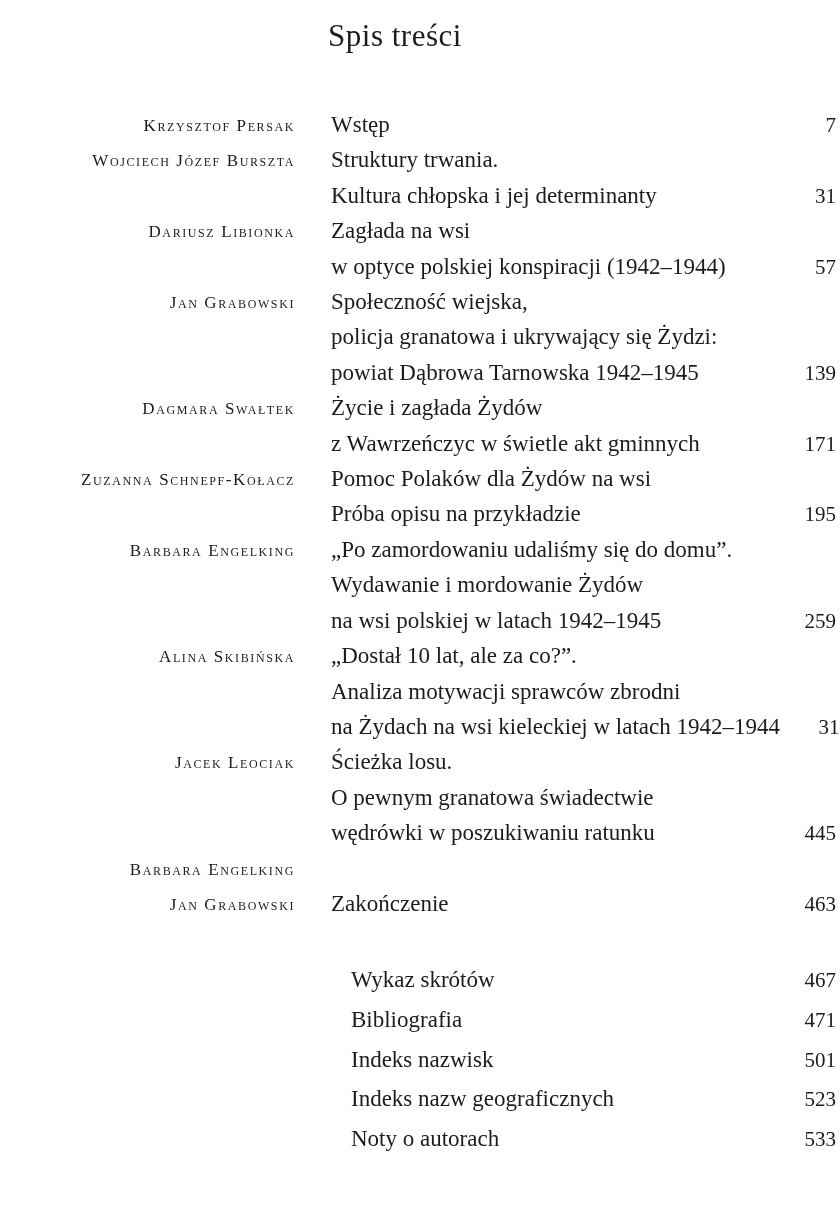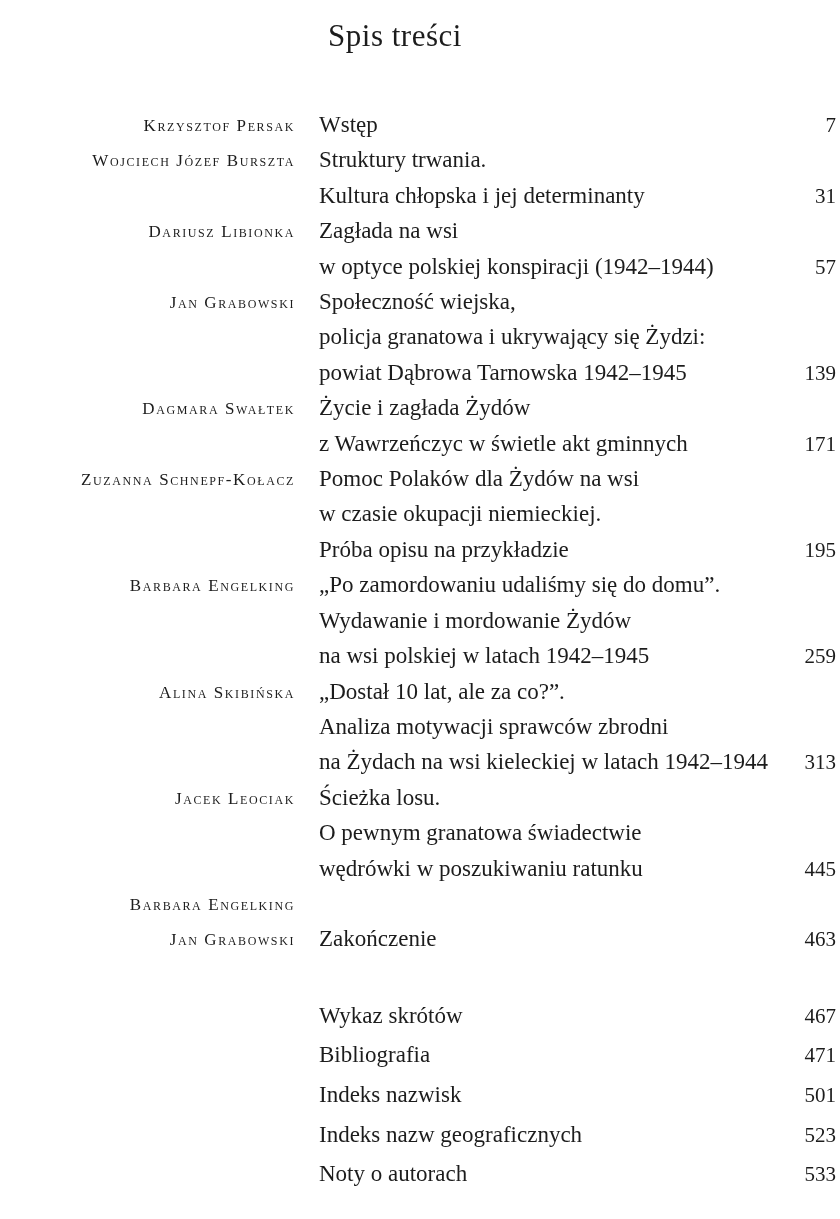--- a/index.html
+++ b/index.html
@@ -32,25 +32,26 @@
     top: 107px;
     left: 0;
     width: 836px;
   }
   .backmatter {
     margin-top: 41px;
   }
   .entry {
     display: grid;
     grid-template-columns: 295px 1fr auto;
-    column-gap: 24px;
+    column-gap: 36px;
     align-items: start;
   }
   .entry.back {
     margin-bottom: 4.2px;
+    margin-left: 20px;
   }
   .authors {
     align-self: start;
     text-align: right;
     font-variant: small-caps;
     font-size: 17px;
     letter-spacing: 1.6px;
     line-height: 35.4px;
     transform: translateY(1px);
     white-space: nowrap;
@@ -132,21 +133,20 @@
         </div>
     <div class="pagenum">171</div>
   </div>
 
   <div class="entry">
     <div class="authors">
           <div class="author-line">Zuzanna Schnepf-Kołacz</div>
         </div>
     <div class="titles">
           <div class="title-line">Pomoc Polaków dla Żydów na wsi</div>
-          <div class="title-line">w czasie okupacji niemieckiej.</div>
           <div class="title-line">Próba opisu na przykładzie</div>
         </div>
     <div class="pagenum">195</div>
   </div>
 
   <div class="entry">
     <div class="authors">
           <div class="author-line">Barbara Engelking</div>
         </div>
     <div class="titles">

